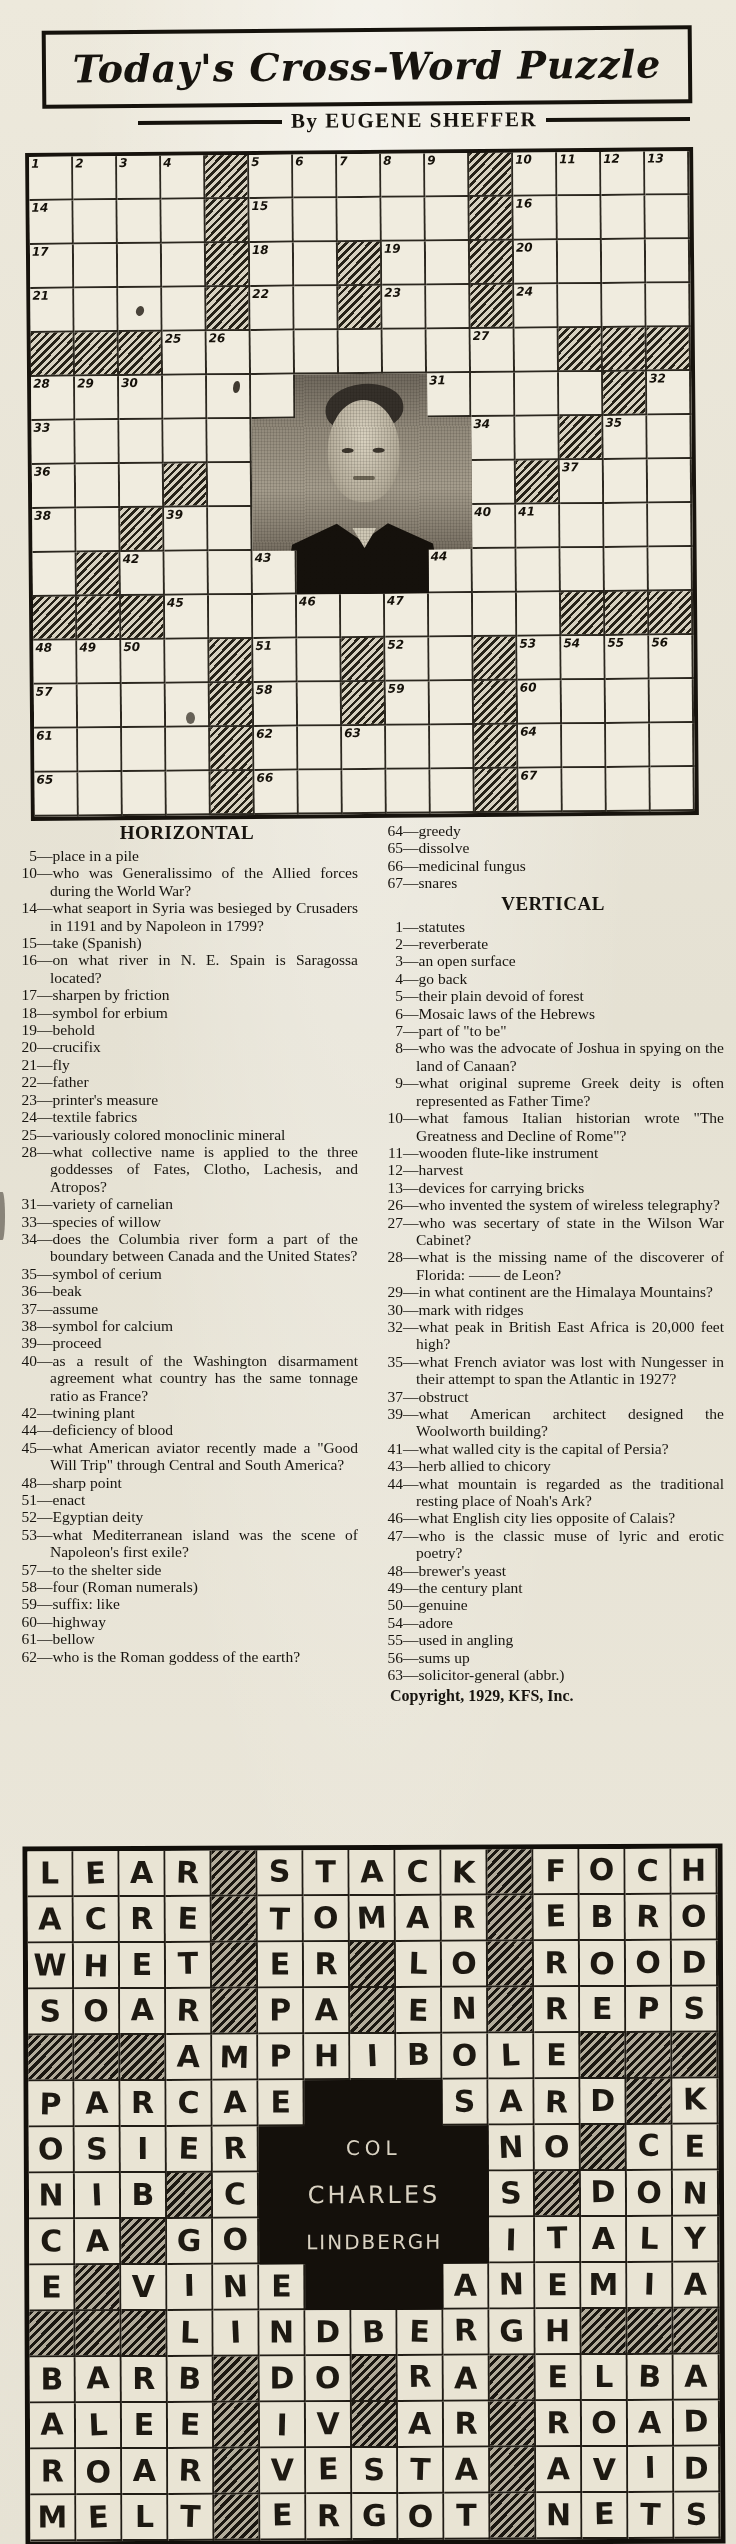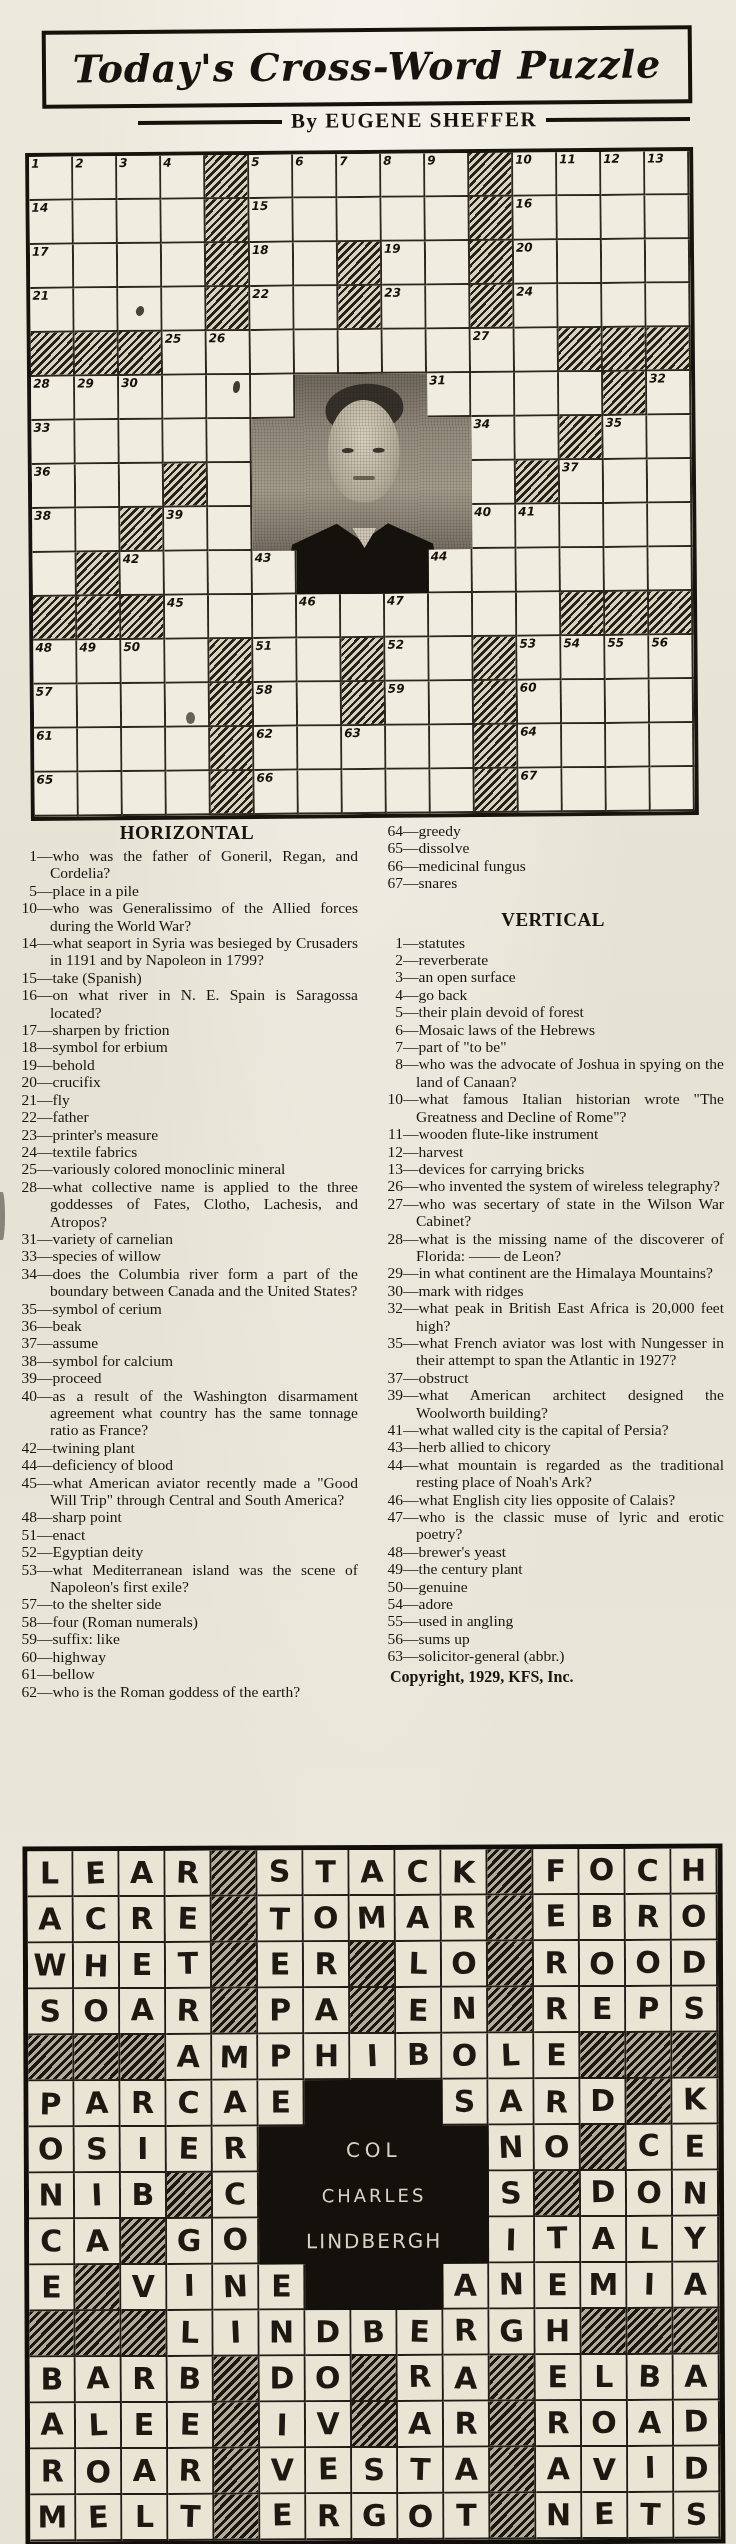--- a/index.html
+++ b/index.html
@@ -52,27 +52,27 @@
   .suit{position:absolute;left:30px;bottom:-2px;width:160px;height:74px;background:#15110c;
     clip-path:polygon(0 100%,6% 30%,34% 2%,50% 26%,66% 2%,94% 30%,100% 100%)}
   .collar{position:absolute;left:100px;bottom:46px;width:24px;height:20px;background:#cfc8b6;clip-path:polygon(50% 100%,0 0,100% 0)}
   
   #solution-grid .photo{left:230px;top:230px;width:230px;height:230px;
     clip-path:polygon(46px 0,184px 0,184px 46px,230px 46px,230px 184px,184px 184px,184px 230px,46px 230px,46px 184px,0 184px,0 46px,46px 46px);
     background:#14100b}
   .blines{position:absolute;left:0;top:46px;width:100%;height:138px;display:flex;flex-direction:column;
     align-items:center;justify-content:space-around;color:#d9d2c2;font-family:"DejaVu Sans",sans-serif}
   .bl0{font-size:20px;letter-spacing:5px}
-  .bl1{font-size:18px;letter-spacing:3px}
+  .bl1{font-size:24px;letter-spacing:3px}
   .bl2{font-size:20px;letter-spacing:2px}
   
   .clues{position:absolute;left:16px;top:822px;width:708px;display:flex;gap:24px}
   .ccol{width:350px}
   .chead{margin:0 0 3px;text-align:center;font:700 19px/22px "Liberation Serif",serif;letter-spacing:.5px}
-  #clues-right .chead{margin-top:17px}
+  #clues-right .chead{margin-top:1px}
   .clue{margin:0;padding-left:34px;text-indent:-34px;font:400 15.5px/17.4px "Liberation Serif",serif;text-align:justify}
   .clue .n{display:inline-block;min-width:21px;text-align:right;text-indent:0}
   .copyright{margin:2px 0 16px 8px;font:700 16px/19px "Liberation Serif",serif}
   
   .smudge{position:absolute;background:#2b261d;border-radius:50%;z-index:6}
   #sm1{left:136px;top:306px;width:8px;height:10px;opacity:.85;transform:rotate(20deg)}
   #sm2{left:233px;top:381px;width:7px;height:12px;opacity:.9;border-radius:60% 40% 60% 40%}
   #sm3{left:186px;top:712px;width:9px;height:12px;opacity:.7}
   #sm4{left:0;top:1192px;width:5px;height:48px;opacity:.5;border-radius:0 60% 60% 0}
 </style>
@@ -459,21 +459,20 @@
       </div>
       <div class="cell"></div>
       <div class="cell"></div>
       <div class="cell"></div>
     </div>
 
   <div class="clues">
     <div class="ccol" id="clues-left">
       <h2 class="chead">HORIZONTAL</h2>
       <div id="h-list">
-          <p class="clue"><span class="n">1</span><span>—</span><span>who was the father of Goneril, Regan, and Cordelia?</span></p>
           <p class="clue"><span class="n">5</span><span>—</span><span>place in a pile</span></p>
           <p class="clue"><span class="n">10</span><span>—</span><span>who was Generalissimo of the Allied forces during the World War?</span></p>
           <p class="clue"><span class="n">14</span><span>—</span><span>what seaport in Syria was besieged by Crusaders in 1191 and by Napoleon in 1799?</span></p>
           <p class="clue"><span class="n">15</span><span>—</span><span>take (Spanish)</span></p>
           <p class="clue"><span class="n">16</span><span>—</span><span>on what river in N. E. Spain is Saragossa located?</span></p>
           <p class="clue"><span class="n">17</span><span>—</span><span>sharpen by friction</span></p>
           <p class="clue"><span class="n">18</span><span>—</span><span>symbol for erbium</span></p>
           <p class="clue"><span class="n">19</span><span>—</span><span>behold</span></p>
           <p class="clue"><span class="n">20</span><span>—</span><span>crucifix</span></p>
           <p class="clue"><span class="n">21</span><span>—</span><span>fly</span></p>
@@ -516,20 +515,21 @@
       <h2 class="chead">VERTICAL</h2>
       <div id="v-list">
           <p class="clue"><span class="n">1</span><span>—</span><span>statutes</span></p>
           <p class="clue"><span class="n">2</span><span>—</span><span>reverberate</span></p>
           <p class="clue"><span class="n">3</span><span>—</span><span>an open surface</span></p>
           <p class="clue"><span class="n">4</span><span>—</span><span>go back</span></p>
           <p class="clue"><span class="n">5</span><span>—</span><span>their plain devoid of forest</span></p>
           <p class="clue"><span class="n">6</span><span>—</span><span>Mosaic laws of the Hebrews</span></p>
           <p class="clue"><span class="n">7</span><span>—</span><span>part of "to be"</span></p>
           <p class="clue"><span class="n">8</span><span>—</span><span>who was the advocate of Joshua in spying on the land of Canaan?</span></p>
+          <p class="clue"><span class="n">9</span><span>—</span><span>what original supreme Greek deity is often represented as Father Time?</span></p>
           <p class="clue"><span class="n">10</span><span>—</span><span>what famous Italian historian wrote "The Greatness and Decline of Rome"?</span></p>
           <p class="clue"><span class="n">11</span><span>—</span><span>wooden flute-like instrument</span></p>
           <p class="clue"><span class="n">12</span><span>—</span><span>harvest</span></p>
           <p class="clue"><span class="n">13</span><span>—</span><span>devices for carrying bricks</span></p>
           <p class="clue"><span class="n">26</span><span>—</span><span>who invented the system of wireless telegraphy?</span></p>
           <p class="clue"><span class="n">27</span><span>—</span><span>who was secertary of state in the Wilson War Cabinet?</span></p>
           <p class="clue"><span class="n">28</span><span>—</span><span>what is the missing name of the discoverer of Florida: —— de Leon?</span></p>
           <p class="clue"><span class="n">29</span><span>—</span><span>in what continent are the Himalaya Mountains?</span></p>
           <p class="clue"><span class="n">30</span><span>—</span><span>mark with ridges</span></p>
           <p class="clue"><span class="n">32</span><span>—</span><span>what peak in British East Africa is 20,000 feet high?</span></p>

